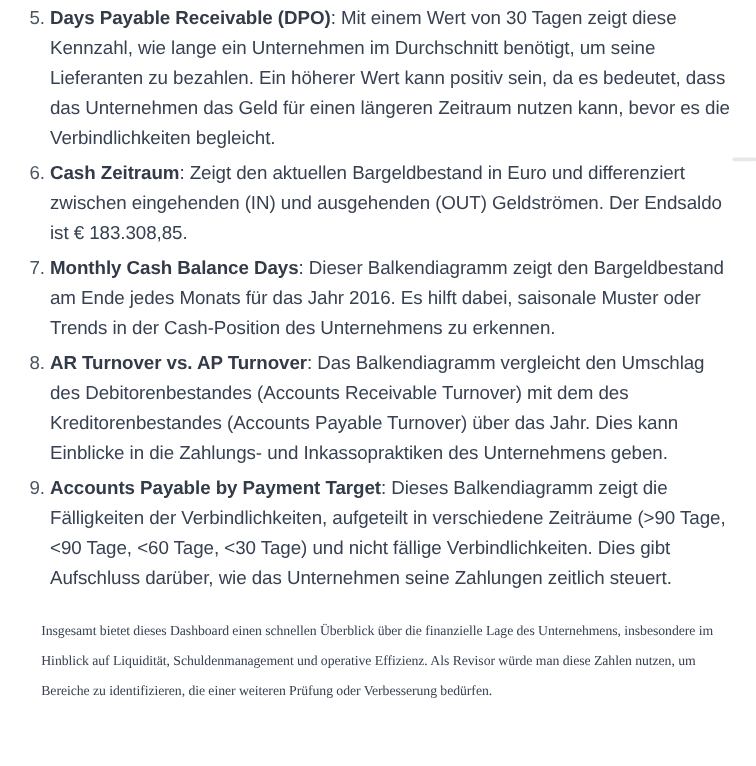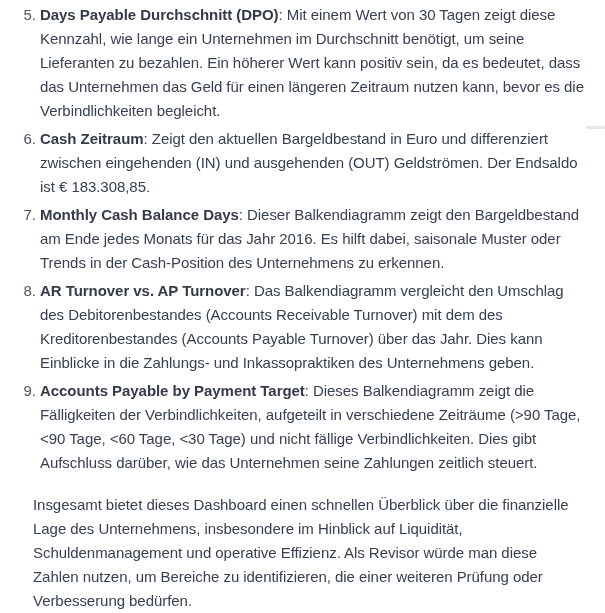--- a/index.html
+++ b/index.html
@@ -40,44 +40,45 @@
     margin-left: 4px;
     width: 545px;
   }
   .body strong {
     font-weight: 700;
     color: #333b48;
   }
   .closing {
     margin: 18px 0 0 33px;
     width: 552px;
-    font-size: 15px;
+    font-size: 11px;
     line-height: 24px;
     letter-spacing: -0.05px;
+    font-family: Liberation Serif, serif;
   }
   .scroll-thumb {
     position: absolute;
     top: 126px;
     right: 0;
     width: 19px;
     height: 3px;
     border-radius: 2px;
     background: #e7e7e7;
   }
 </style>
 </head>
 <body>
 
 <div class="page">
 
   <div class="list">
 
     <div class="item">
       <span class="num">5.</span>
-      <div class="body"><strong>Days Payable Durchschnitt (DPO)</strong><span>: Mit einem Wert von 30 Tagen zeigt diese Kennzahl, wie lange ein Unternehmen im Durchschnitt benötigt, um seine Lieferanten zu bezahlen. Ein höherer Wert kann positiv sein, da es bedeutet, dass das Unternehmen das Geld für einen längeren Zeitraum nutzen kann, bevor es die Verbindlichkeiten begleicht.</span></div>
+      <div class="body"><strong>Days Payable Receivable (DPO)</strong><span>: Mit einem Wert von 30 Tagen zeigt diese Kennzahl, wie lange ein Unternehmen im Durchschnitt benötigt, um seine Lieferanten zu bezahlen. Ein höherer Wert kann positiv sein, da es bedeutet, dass das Unternehmen das Geld für einen längeren Zeitraum nutzen kann, bevor es die Verbindlichkeiten begleicht.</span></div>
     </div>
 
     <div class="item">
       <span class="num">6.</span>
       <div class="body"><strong>Cash Zeitraum</strong><span>: Zeigt den aktuellen Bargeldbestand in Euro und differenziert zwischen eingehenden (IN) und ausgehenden (OUT) Geldströmen. Der Endsaldo ist € 183.308,85.</span></div>
     </div>
 
     <div class="item">
       <span class="num">7.</span>
       <div class="body"><strong>Monthly Cash Balance Days</strong><span>: Dieser Balkendiagramm zeigt den Bargeldbestand am Ende jedes Monats für das Jahr 2016. Es hilft dabei, saisonale Muster oder Trends in der Cash-Position des Unternehmens zu erkennen.</span></div>

